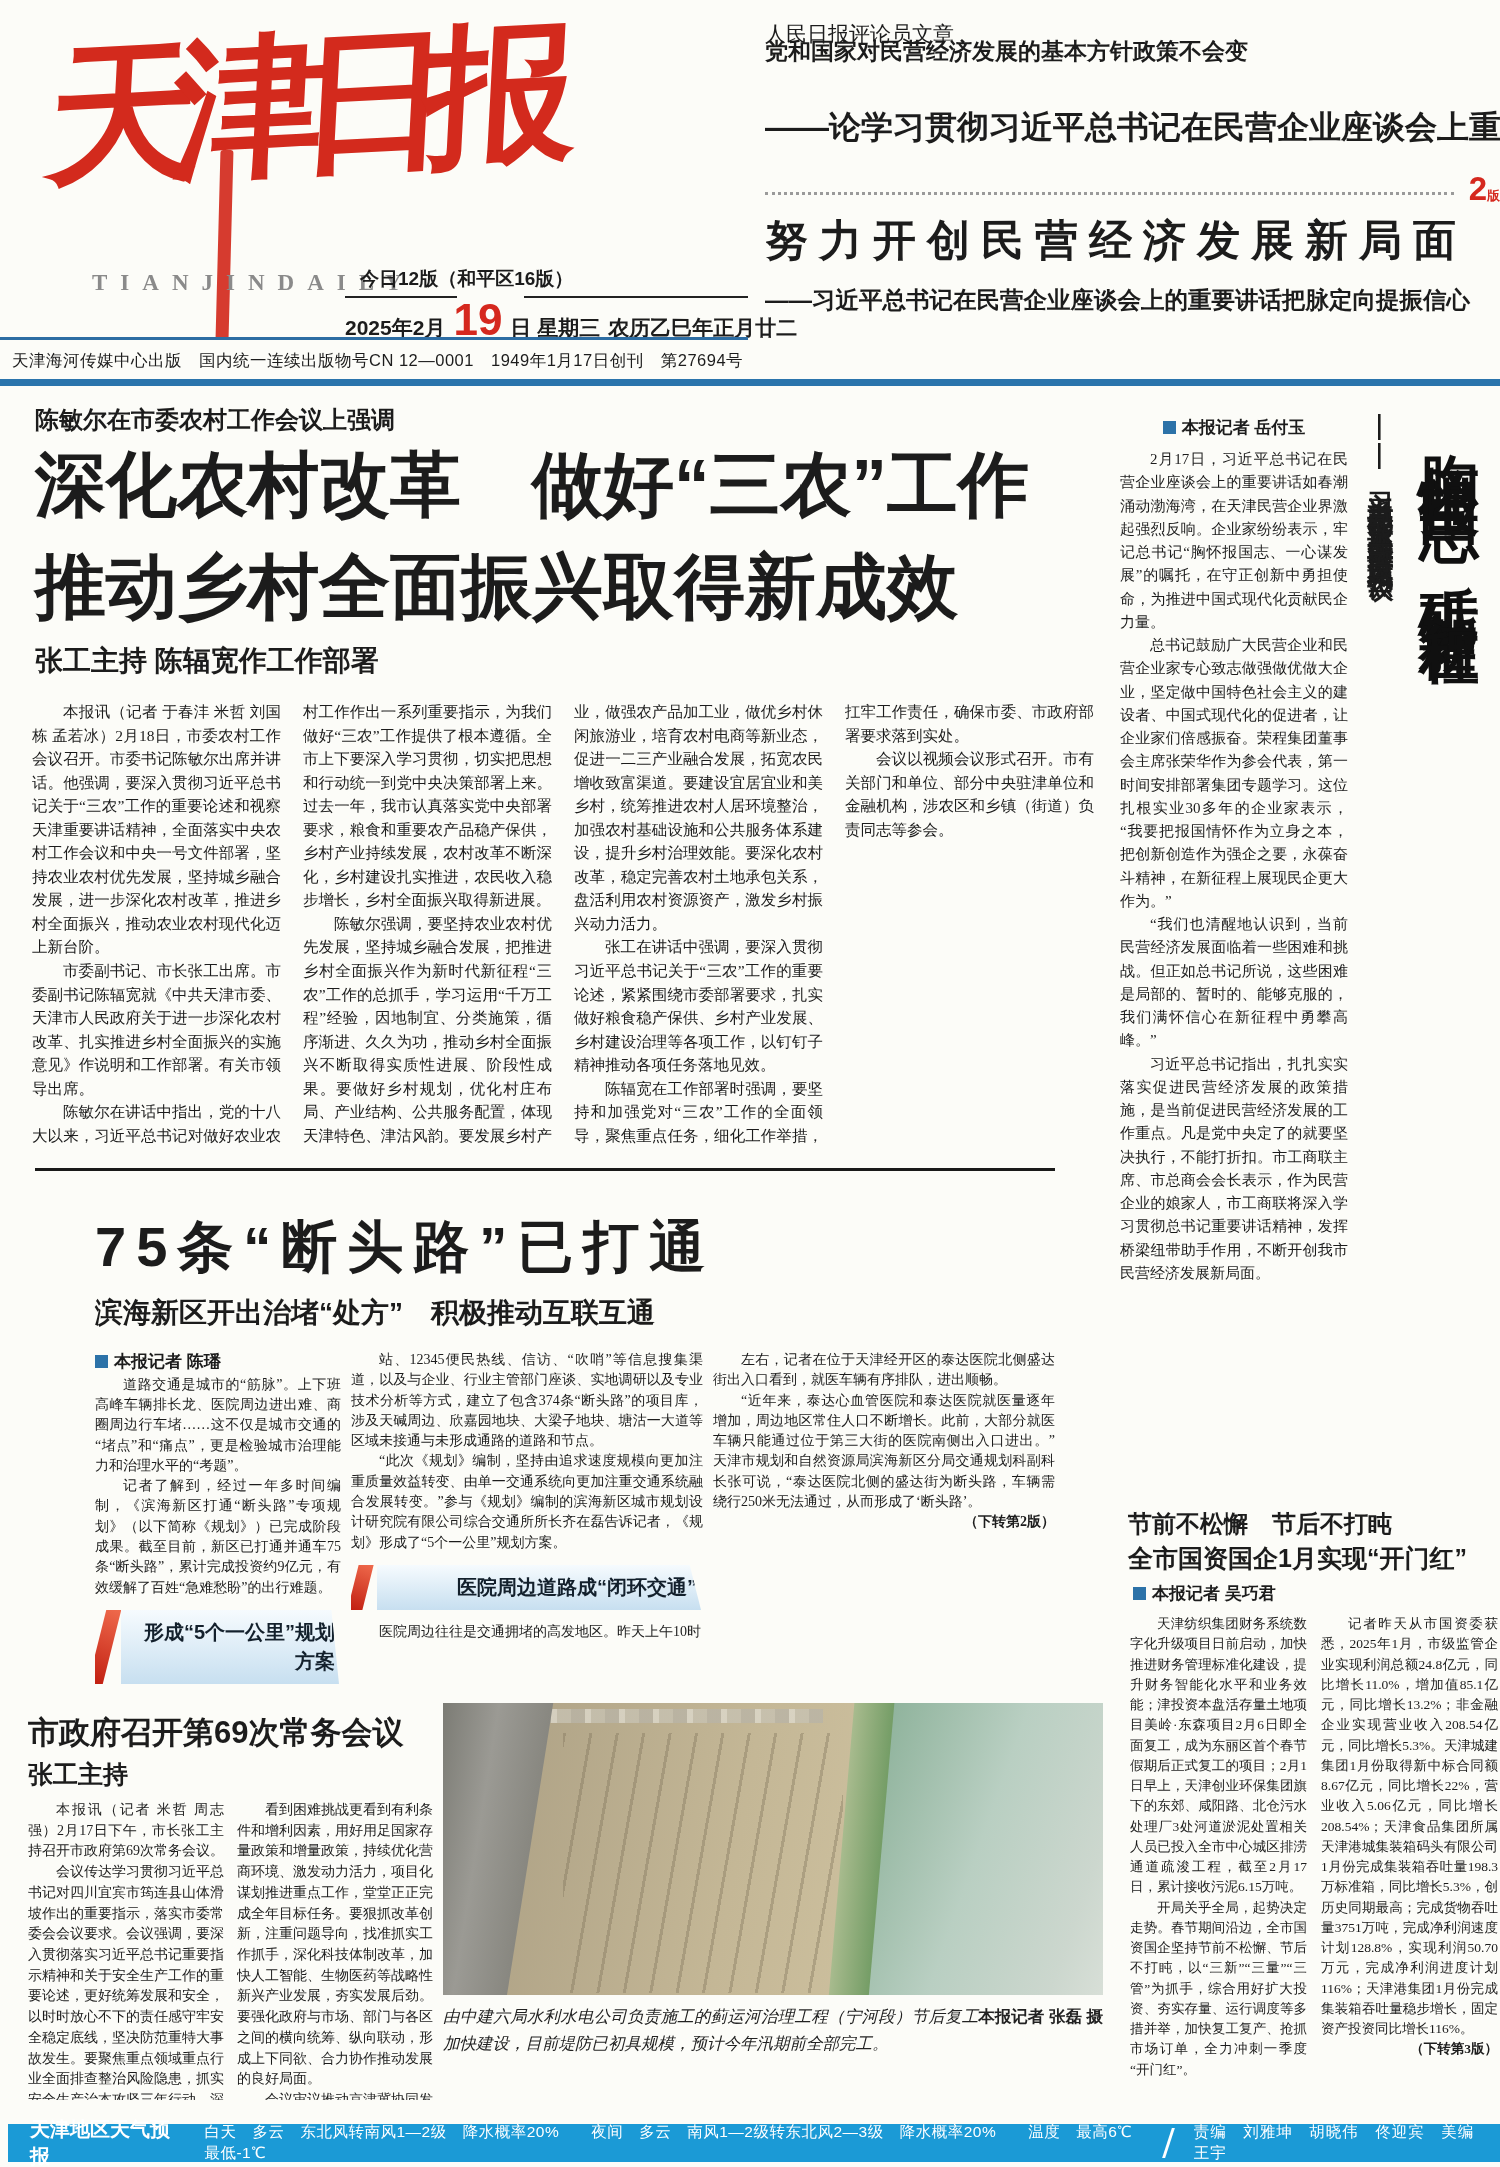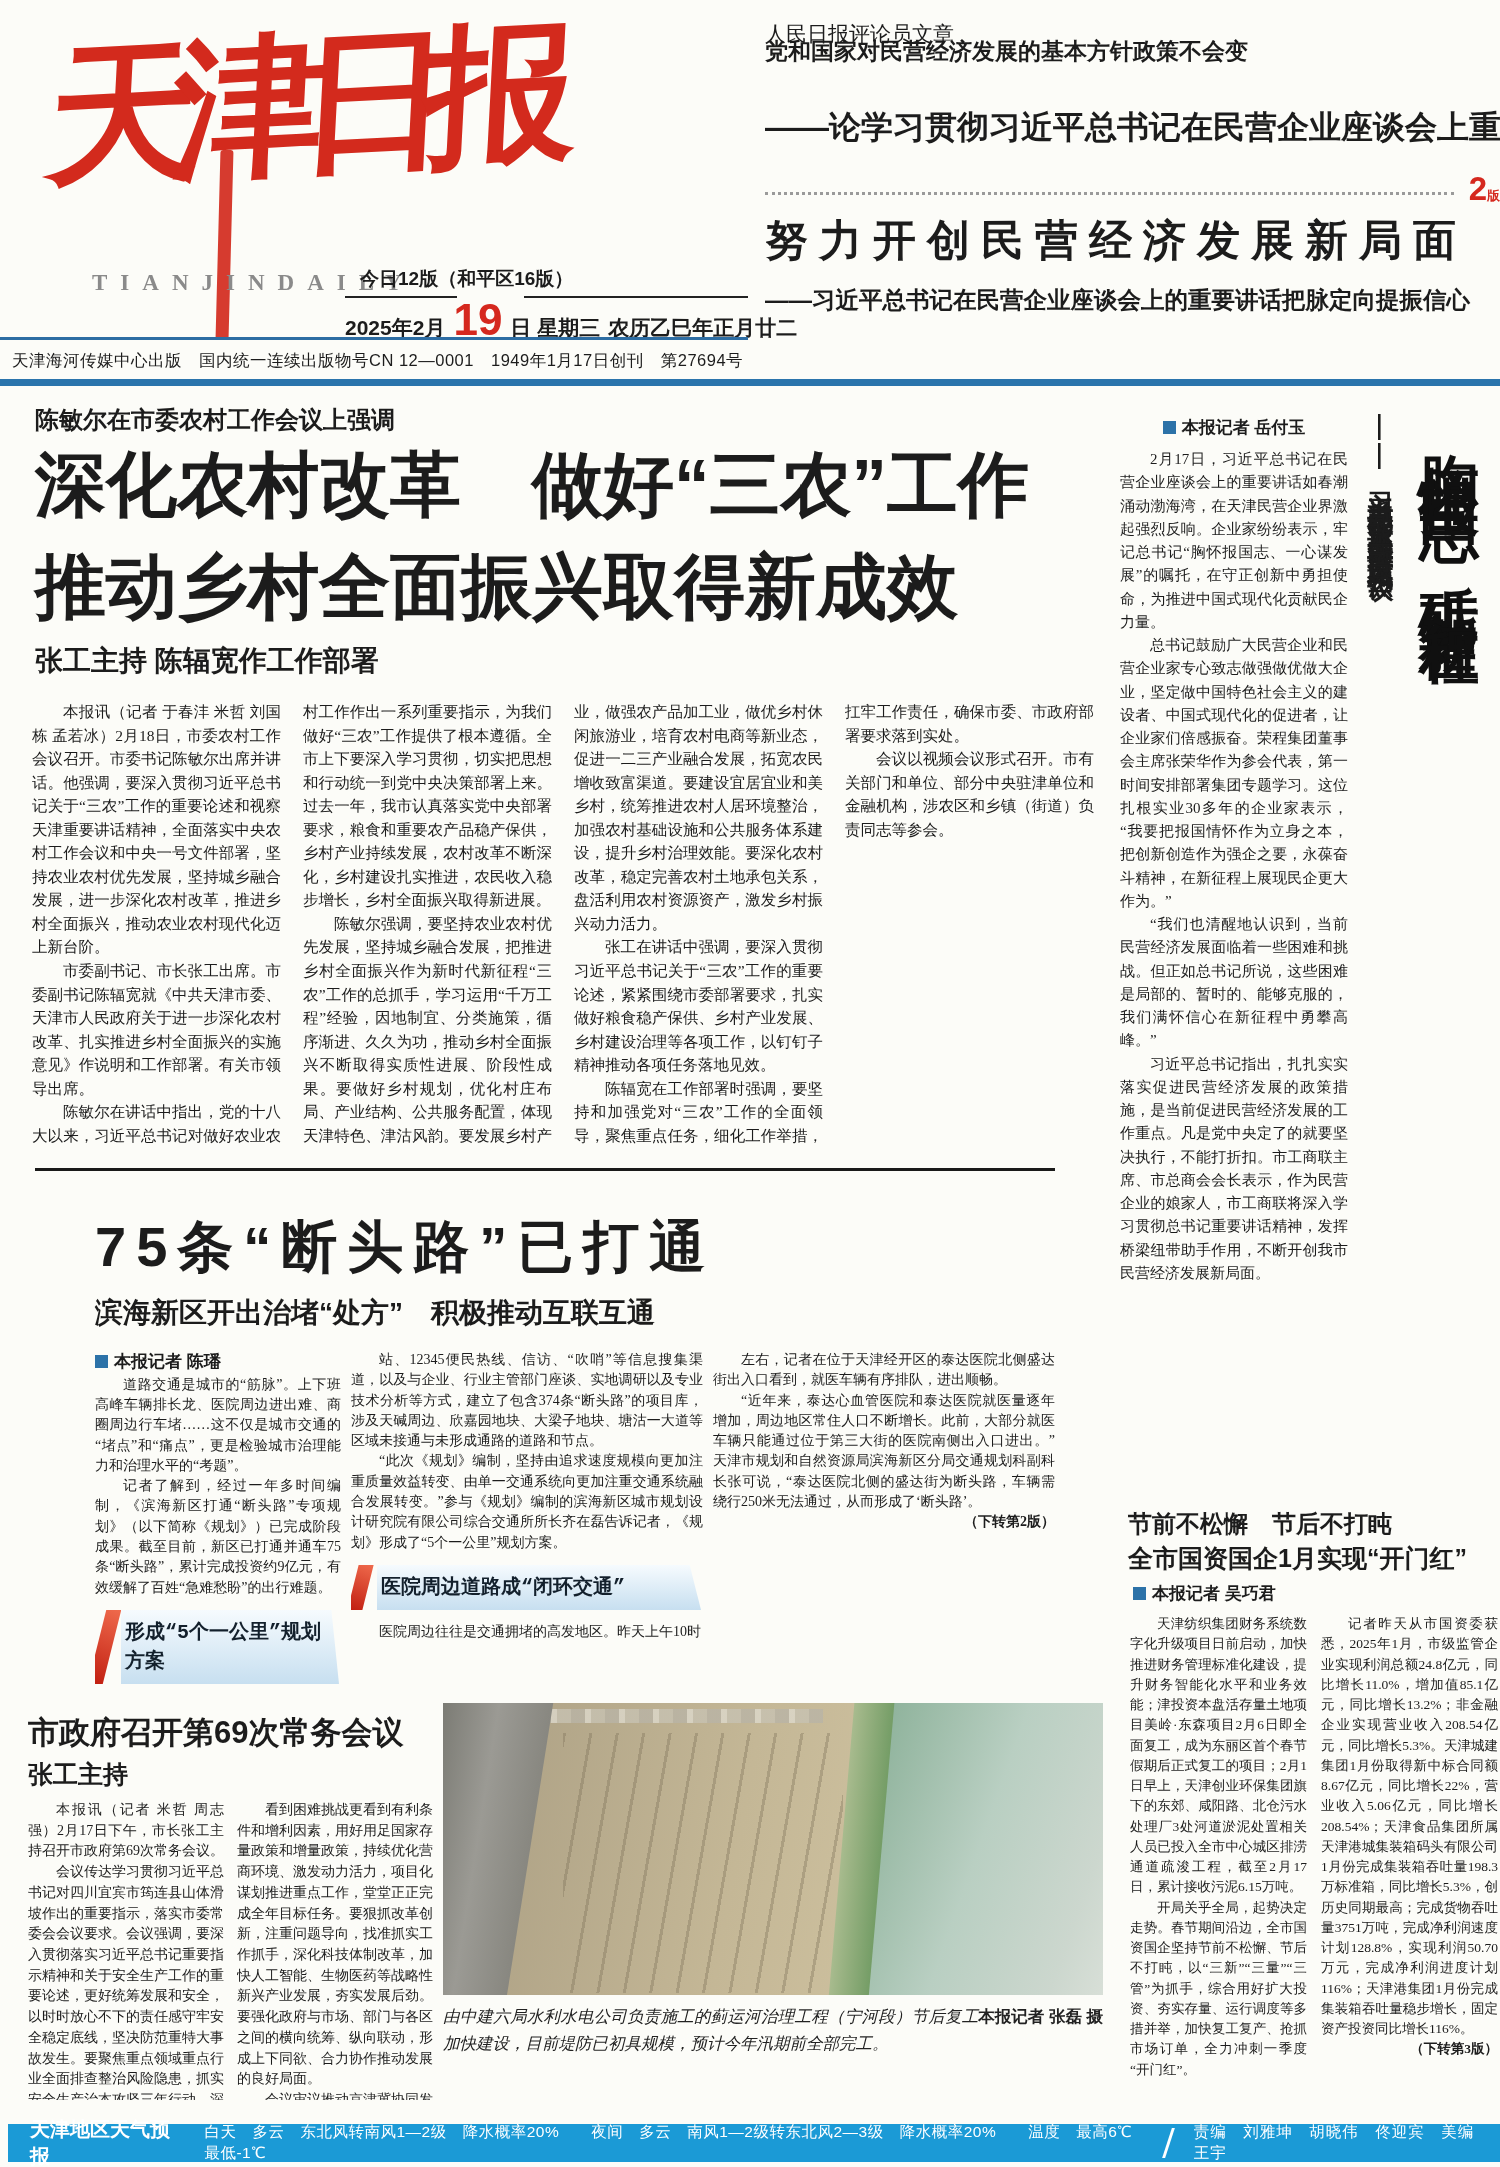--- a/index.html
+++ b/index.html
@@ -61,22 +61,22 @@
   
   #road-toprule{left:35px;top:1168px;width:1020px;height:3px;background:#1a1a1a;}
   #road-h{left:95px;top:1210px;width:960px;font-size:56px;font-weight:900;letter-spacing:10px;white-space:nowrap;}
   #road-sub{left:95px;top:1294px;width:960px;font-size:28px;font-weight:700;}
   #road-cols{left:95px;top:1350px;width:960px;height:348px;display:flex;gap:10px;overflow:hidden;}
   #road-cols .col{font-size:14px;line-height:1.45;text-align:justify;overflow:hidden;}
   #road-c1{width:246px;}#road-c2{width:352px;}#road-c3{width:342px;}
   .boxwrap{display:flex;align-items:stretch;margin:12px 2px;}
   .box-accent{width:15px;background:linear-gradient(200deg,#ef6a4c,#c01d10);transform:skewX(-14deg);margin-right:9px;}
   .box-body{flex:1;background:linear-gradient(180deg,#f6fbfe,#c7dff0);font-weight:700;font-size:20px;
-      padding:8px 4px;text-align:left;clip-path:polygon(0 0,96.5% 0,100% 100%,0 100%);
-      font-family:Liberation Mono, monospace;color:#13202c;}
+      padding:8px 4px;text-align:right;clip-path:polygon(0 0,96.5% 0,100% 100%,0 100%);
+      font-family:Liberation Sans, sans-serif;color:#13202c;}
   .cont{display:block;text-align:right;font-weight:700;}
 
   
   #gov-h{left:28px;top:1712px;width:405px;font-size:31px;font-weight:900;white-space:nowrap;}
   #gov-deck{left:28px;top:1758px;width:405px;font-size:25px;font-weight:700;}
   #gov-cols{left:28px;top:1800px;width:405px;height:300px;display:flex;gap:13px;overflow:hidden;}
   #gov-cols .col{width:196px;font-size:14px;line-height:1.48;text-align:justify;overflow:hidden;}
 
   
   #photo{left:443px;top:1703px;width:660px;height:292px;overflow:hidden;

